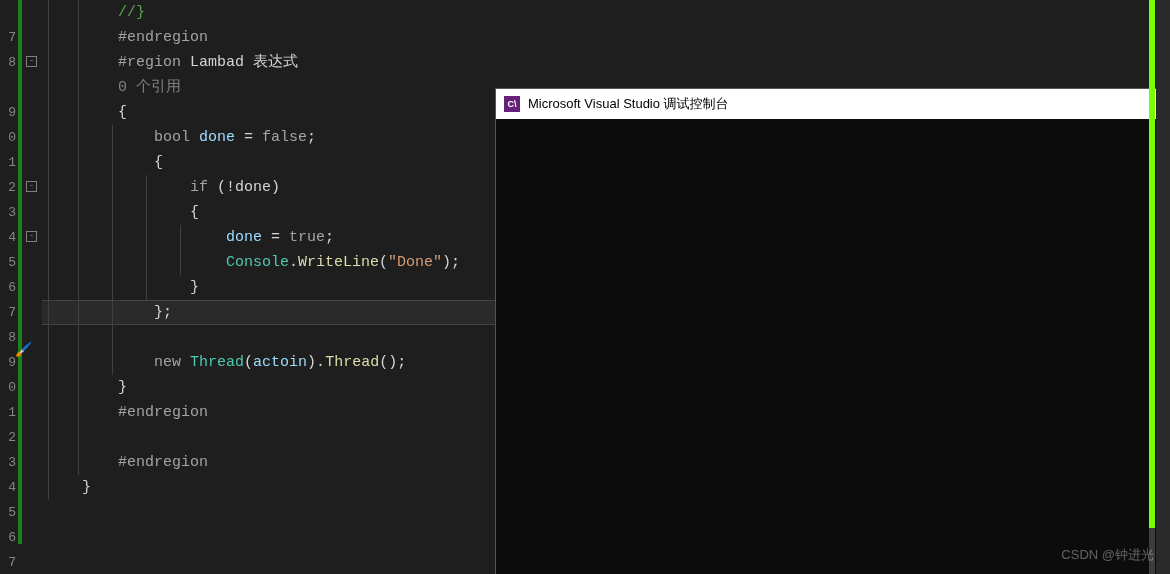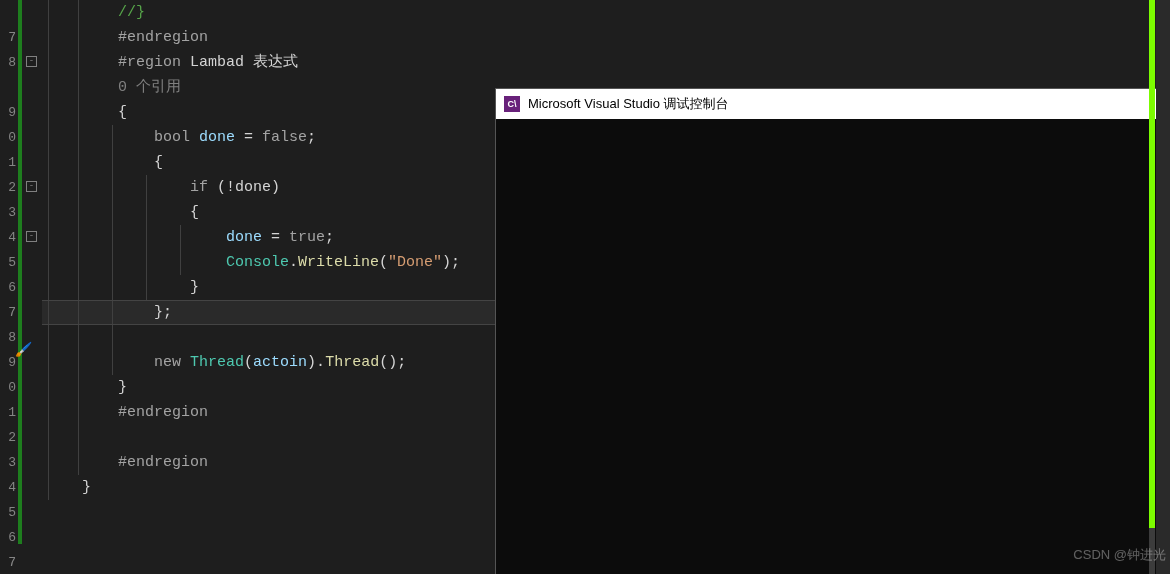--- a/index.html
+++ b/index.html
@@ -138,21 +138,21 @@
     .console-body {
       padding: 4px 2px;
       font-family: 'NSimSun', 'SimSun', Consolas, monospace;
       font-size: 16px;
       line-height: 20px;
       color: #cccccc;
       white-space: pre-wrap;
     }
     .watermark {
       position: absolute;
-      right: 4px;
+      right: 16px;
       bottom: 10px;
       color: rgba(255,255,255,0.35);
       font-family: 'Microsoft YaHei', sans-serif;
       font-size: 13px;
     }
   </style>
 </head>
 <body>
 
 <div class="editor-area">

